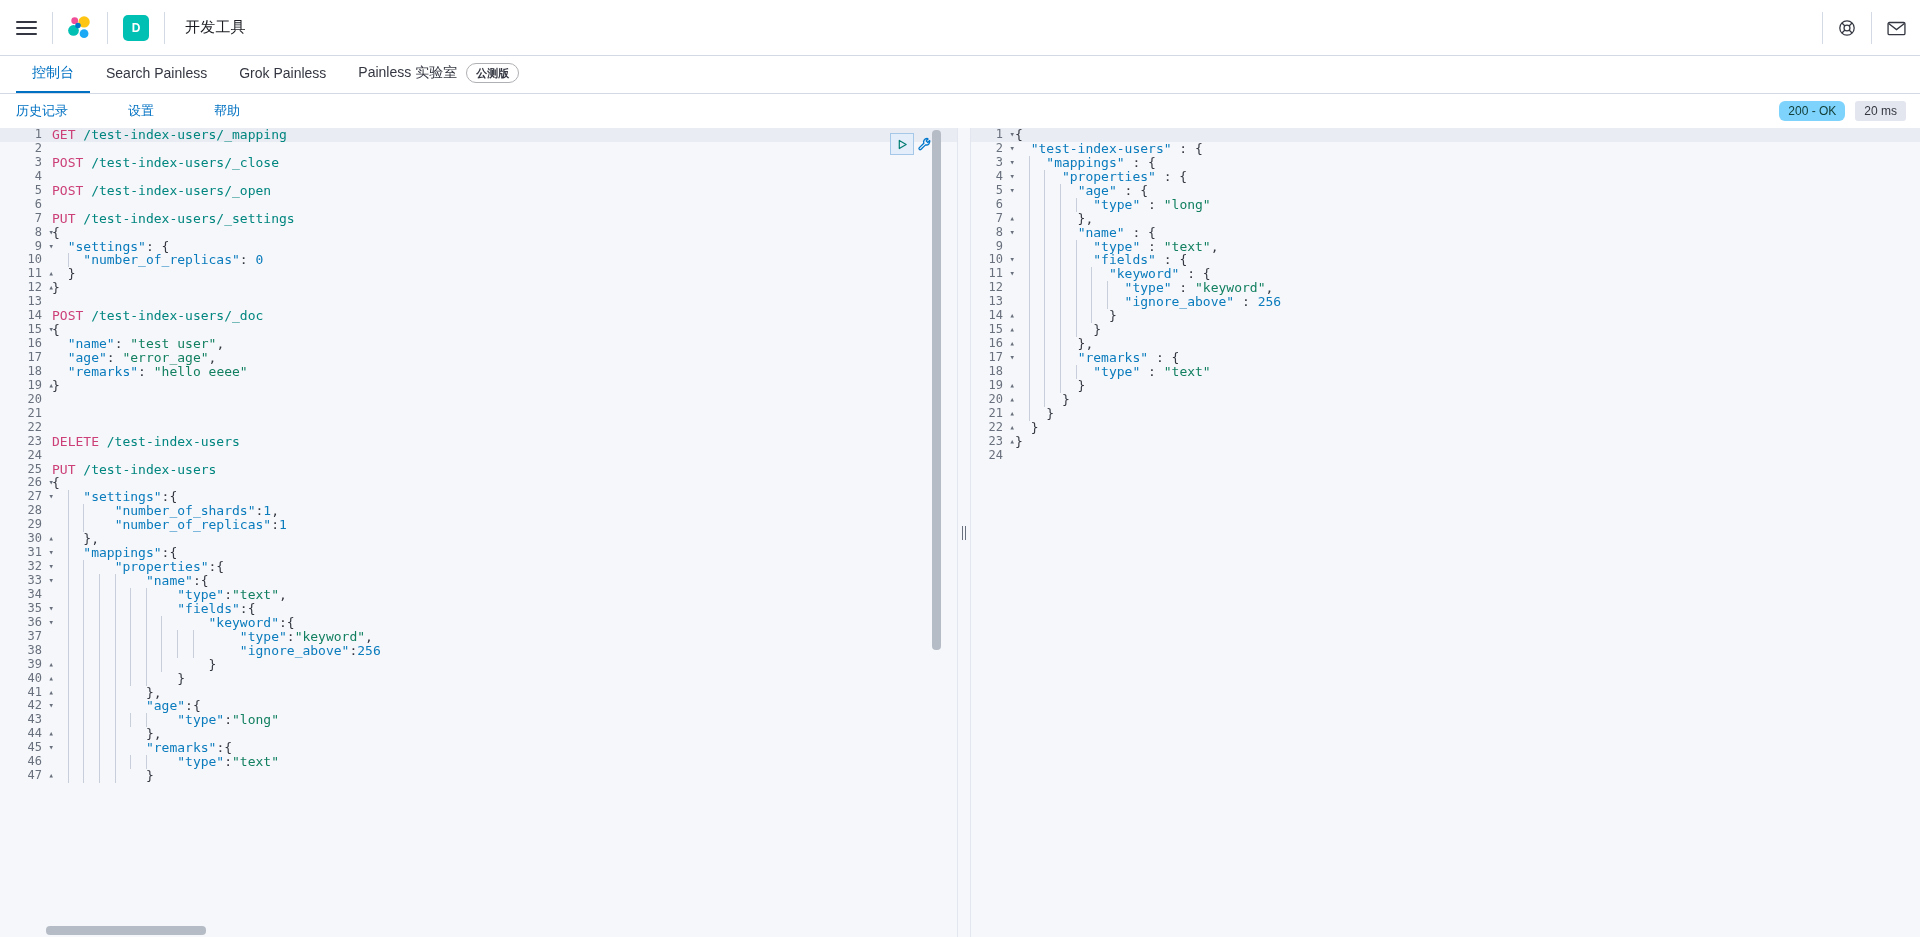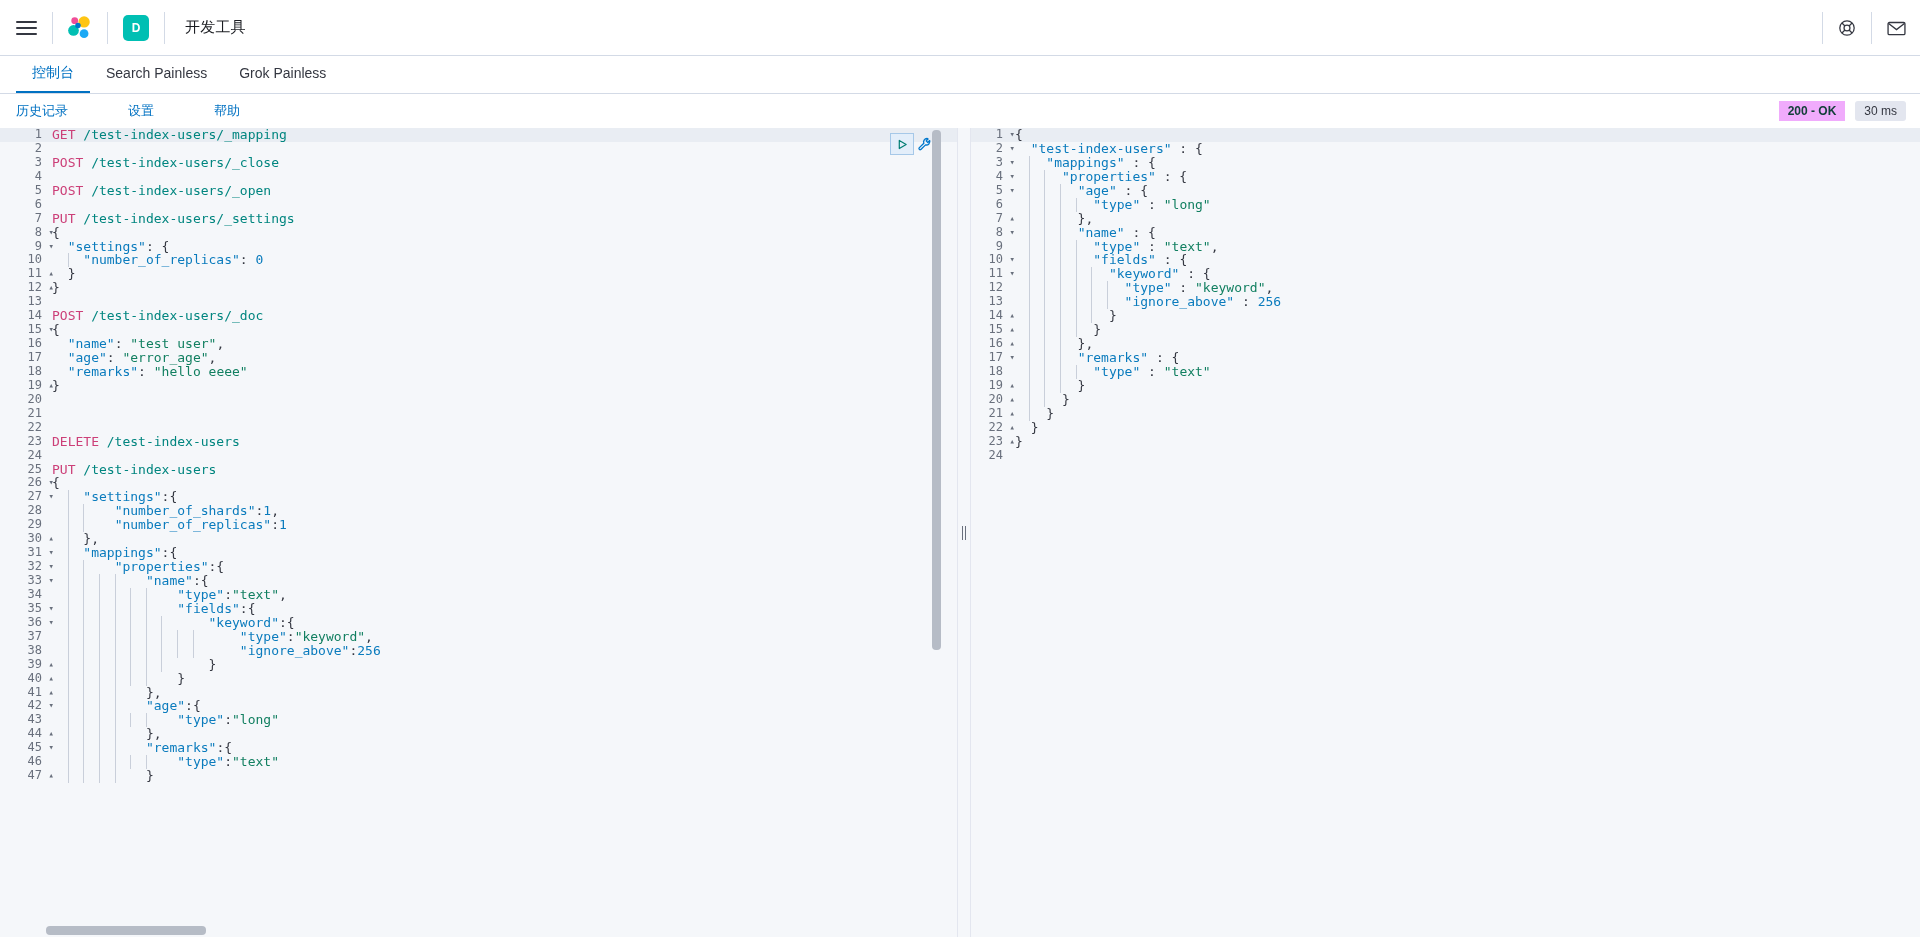--- a/index.html
+++ b/index.html
@@ -96,23 +96,23 @@
   }
   .sublink {
     font-size: 13px; color: #0071c2;
     margin-right: 20px; cursor: pointer;
   }
   .status-area {
     position: absolute; right: 14px; top: 0; height: 34px;
     display: flex; align-items: center; gap: 10px;
   }
   .badge-ok {
-    background: #f0abfc; color: #14403a;
-    font-size: 12px; padding: 3px 9px; border-radius: 0;
-    font-weight: 700; white-space: nowrap;
+    background: #7dd3fc; color: #14403a;
+    font-size: 12px; padding: 3px 9px; border-radius: 6px;
+    font-weight: 400; white-space: nowrap;
   }
   .badge-ms {
     background: #e3e6ef; color: #343741;
     font-size: 12px; padding: 3px 9px; border-radius: 3px;
     white-space: nowrap;
   }
 
   
   .console {
     height: calc(937px - 56px - 38px - 34px);
@@ -274,29 +274,33 @@
 <div class="tabbar">
   <div class="tab active">
     <span>控制台</span>
   </div>
   <div class="tab">
     <span>Search Painless</span>
   </div>
   <div class="tab">
     <span>Grok Painless</span>
   </div>
+  <div class="tab">
+    <span>Painless 实验室</span>
+    <span class="beta-badge">公测版</span>
+  </div>
 </div>
 
 <div class="subbar">
   <span class="sublink">历史记录</span>
   <span class="sublink">设置</span>
   <span class="sublink">帮助</span>
   <div class="status-area">
     <span class="badge-ok">200 - OK</span>
-    <span class="badge-ms">30 ms</span>
+    <span class="badge-ms">20 ms</span>
   </div>
 </div>
 
 <div class="console">
 
   <div class="pane pane-editor">
     <div class="code" id="editor-code"><div class="ln-row cur"><div class="gutter">1</div><div class="content"><span class="txt"><span class="m">GET </span><span class="u">/test-index-users/_mapping</span></span></div></div><div class="ln-row"><div class="gutter">2</div><div class="content"><span class="txt"></span></div></div><div class="ln-row"><div class="gutter">3</div><div class="content"><span class="txt"><span class="m">POST </span><span class="u">/test-index-users/_close</span></span></div></div><div class="ln-row"><div class="gutter">4</div><div class="content"><span class="txt"></span></div></div><div class="ln-row"><div class="gutter">5</div><div class="content"><span class="txt"><span class="m">POST </span><span class="u">/test-index-users/_open</span></span></div></div><div class="ln-row"><div class="gutter">6</div><div class="content"><span class="txt"></span></div></div><div class="ln-row"><div class="gutter">7</div><div class="content"><span class="txt"><span class="m">PUT </span><span class="u">/test-index-users/_settings</span></span></div></div><div class="ln-row"><div class="gutter">8<span class="fold">▾</span></div><div class="content"><span class="txt"><span class="p">{</span></span></div></div><div class="ln-row"><div class="gutter">9<span class="fold">▾</span></div><div class="content"><span class="txt"><span class="p">  </span><span class="k">"settings"</span><span class="p">: {</span></span></div></div><div class="ln-row"><div class="gutter">10</div><div class="content"><span class="guides"><i style="left: 15.64px;"></i></span><span class="txt"><span class="p">    </span><span class="k">"number_of_replicas"</span><span class="p">: </span><span class="n">0</span></span></div></div><div class="ln-row"><div class="gutter">11<span class="fold">▴</span></div><div class="content"><span class="txt"><span class="p">  }</span></span></div></div><div class="ln-row"><div class="gutter">12<span class="fold">▴</span></div><div class="content"><span class="txt"><span class="p">}</span></span></div></div><div class="ln-row"><div class="gutter">13</div><div class="content"><span class="txt"></span></div></div><div class="ln-row"><div class="gutter">14</div><div class="content"><span class="txt"><span class="m">POST </span><span class="u">/test-index-users/_doc</span></span></div></div><div class="ln-row"><div class="gutter">15<span class="fold">▾</span></div><div class="content"><span class="txt"><span class="p">{</span></span></div></div><div class="ln-row"><div class="gutter">16</div><div class="content"><span class="txt"><span class="p">  </span><span class="k">"name"</span><span class="p">: </span><span class="s">"test user"</span><span class="p">,</span></span></div></div><div class="ln-row"><div class="gutter">17</div><div class="content"><span class="txt"><span class="p">  </span><span class="k">"age"</span><span class="p">: </span><span class="s">"error_age"</span><span class="p">,</span></span></div></div><div class="ln-row"><div class="gutter">18</div><div class="content"><span class="txt"><span class="p">  </span><span class="k">"remarks"</span><span class="p">: </span><span class="s">"hello eeee"</span></span></div></div><div class="ln-row"><div class="gutter">19<span class="fold">▴</span></div><div class="content"><span class="txt"><span class="p">}</span></span></div></div><div class="ln-row"><div class="gutter">20</div><div class="content"><span class="txt"></span></div></div><div class="ln-row"><div class="gutter">21</div><div class="content"><span class="txt"></span></div></div><div class="ln-row"><div class="gutter">22</div><div class="content"><span class="txt"></span></div></div><div class="ln-row"><div class="gutter">23</div><div class="content"><span class="txt"><span class="m">DELETE </span><span class="u">/test-index-users</span></span></div></div><div class="ln-row"><div class="gutter">24</div><div class="content"><span class="txt"></span></div></div><div class="ln-row"><div class="gutter">25</div><div class="content"><span class="txt"><span class="m">PUT </span><span class="u">/test-index-users</span></span></div></div><div class="ln-row"><div class="gutter">26<span class="fold">▾</span></div><div class="content"><span class="txt"><span class="p">{</span></span></div></div><div class="ln-row"><div class="gutter">27<span class="fold">▾</span></div><div class="content"><span class="guides"><i style="left: 15.64px;"></i></span><span class="txt"><span class="p">    </span><span class="k">"settings"</span><span class="p">:{</span></span></div></div><div class="ln-row"><div class="gutter">28</div><div class="content"><span class="guides"><i style="left: 15.64px;"></i><i style="left: 31.28px;"></i></span><span class="txt"><span class="p">        </span><span class="k">"number_of_shards"</span><span class="p">:</span><span class="n">1</span><span class="p">,</span></span></div></div><div class="ln-row"><div class="gutter">29</div><div class="content"><span class="guides"><i style="left: 15.64px;"></i><i style="left: 31.28px;"></i></span><span class="txt"><span class="p">        </span><span class="k">"number_of_replicas"</span><span class="p">:</span><span class="n">1</span></span></div></div><div class="ln-row"><div class="gutter">30<span class="fold">▴</span></div><div class="content"><span class="guides"><i style="left: 15.64px;"></i></span><span class="txt"><span class="p">    },</span></span></div></div><div class="ln-row"><div class="gutter">31<span class="fold">▾</span></div><div class="content"><span class="guides"><i style="left: 15.64px;"></i></span><span class="txt"><span class="p">    </span><span class="k">"mappings"</span><span class="p">:{</span></span></div></div><div class="ln-row"><div class="gutter">32<span class="fold">▾</span></div><div class="content"><span class="guides"><i style="left: 15.64px;"></i><i style="left: 31.28px;"></i></span><span class="txt"><span class="p">        </span><span class="k">"properties"</span><span class="p">:{</span></span></div></div><div class="ln-row"><div class="gutter">33<span class="fold">▾</span></div><div class="content"><span class="guides"><i style="left: 15.64px;"></i><i style="left: 31.28px;"></i><i style="left: 46.92px;"></i><i style="left: 62.56px;"></i></span><span class="txt"><span class="p">            </span><span class="k">"name"</span><span class="p">:{</span></span></div></div><div class="ln-row"><div class="gutter">34</div><div class="content"><span class="guides"><i style="left: 15.64px;"></i><i style="left: 31.28px;"></i><i style="left: 46.92px;"></i><i style="left: 62.56px;"></i><i style="left: 78.2px;"></i><i style="left: 93.84px;"></i></span><span class="txt"><span class="p">                </span><span class="k">"type"</span><span class="p">:</span><span class="s">"text"</span><span class="p">,</span></span></div></div><div class="ln-row"><div class="gutter">35<span class="fold">▾</span></div><div class="content"><span class="guides"><i style="left: 15.64px;"></i><i style="left: 31.28px;"></i><i style="left: 46.92px;"></i><i style="left: 62.56px;"></i><i style="left: 78.2px;"></i><i style="left: 93.84px;"></i></span><span class="txt"><span class="p">                </span><span class="k">"fields"</span><span class="p">:{</span></span></div></div><div class="ln-row"><div class="gutter">36<span class="fold">▾</span></div><div class="content"><span class="guides"><i style="left: 15.64px;"></i><i style="left: 31.28px;"></i><i style="left: 46.92px;"></i><i style="left: 62.56px;"></i><i style="left: 78.2px;"></i><i style="left: 93.84px;"></i><i style="left: 109.48px;"></i></span><span class="txt"><span class="p">                    </span><span class="k">"keyword"</span><span class="p">:{</span></span></div></div><div class="ln-row"><div class="gutter">37</div><div class="content"><span class="guides"><i style="left: 15.64px;"></i><i style="left: 31.28px;"></i><i style="left: 46.92px;"></i><i style="left: 62.56px;"></i><i style="left: 78.2px;"></i><i style="left: 93.84px;"></i><i style="left: 109.48px;"></i><i style="left: 125.12px;"></i><i style="left: 140.76px;"></i></span><span class="txt"><span class="p">                        </span><span class="k">"type"</span><span class="p">:</span><span class="s">"keyword"</span><span class="p">,</span></span></div></div><div class="ln-row"><div class="gutter">38</div><div class="content"><span class="guides"><i style="left: 15.64px;"></i><i style="left: 31.28px;"></i><i style="left: 46.92px;"></i><i style="left: 62.56px;"></i><i style="left: 78.2px;"></i><i style="left: 93.84px;"></i><i style="left: 109.48px;"></i><i style="left: 125.12px;"></i><i style="left: 140.76px;"></i></span><span class="txt"><span class="p">                        </span><span class="k">"ignore_above"</span><span class="p">:</span><span class="n">256</span></span></div></div><div class="ln-row"><div class="gutter">39<span class="fold">▴</span></div><div class="content"><span class="guides"><i style="left: 15.64px;"></i><i style="left: 31.28px;"></i><i style="left: 46.92px;"></i><i style="left: 62.56px;"></i><i style="left: 78.2px;"></i><i style="left: 93.84px;"></i><i style="left: 109.48px;"></i></span><span class="txt"><span class="p">                    }</span></span></div></div><div class="ln-row"><div class="gutter">40<span class="fold">▴</span></div><div class="content"><span class="guides"><i style="left: 15.64px;"></i><i style="left: 31.28px;"></i><i style="left: 46.92px;"></i><i style="left: 62.56px;"></i><i style="left: 78.2px;"></i><i style="left: 93.84px;"></i></span><span class="txt"><span class="p">                }</span></span></div></div><div class="ln-row"><div class="gutter">41<span class="fold">▴</span></div><div class="content"><span class="guides"><i style="left: 15.64px;"></i><i style="left: 31.28px;"></i><i style="left: 46.92px;"></i><i style="left: 62.56px;"></i></span><span class="txt"><span class="p">            },</span></span></div></div><div class="ln-row"><div class="gutter">42<span class="fold">▾</span></div><div class="content"><span class="guides"><i style="left: 15.64px;"></i><i style="left: 31.28px;"></i><i style="left: 46.92px;"></i><i style="left: 62.56px;"></i></span><span class="txt"><span class="p">            </span><span class="k">"age"</span><span class="p">:{</span></span></div></div><div class="ln-row"><div class="gutter">43</div><div class="content"><span class="guides"><i style="left: 15.64px;"></i><i style="left: 31.28px;"></i><i style="left: 46.92px;"></i><i style="left: 62.56px;"></i><i style="left: 78.2px;"></i><i style="left: 93.84px;"></i></span><span class="txt"><span class="p">                </span><span class="k">"type"</span><span class="p">:</span><span class="s">"long"</span></span></div></div><div class="ln-row"><div class="gutter">44<span class="fold">▴</span></div><div class="content"><span class="guides"><i style="left: 15.64px;"></i><i style="left: 31.28px;"></i><i style="left: 46.92px;"></i><i style="left: 62.56px;"></i></span><span class="txt"><span class="p">            },</span></span></div></div><div class="ln-row"><div class="gutter">45<span class="fold">▾</span></div><div class="content"><span class="guides"><i style="left: 15.64px;"></i><i style="left: 31.28px;"></i><i style="left: 46.92px;"></i><i style="left: 62.56px;"></i></span><span class="txt"><span class="p">            </span><span class="k">"remarks"</span><span class="p">:{</span></span></div></div><div class="ln-row"><div class="gutter">46</div><div class="content"><span class="guides"><i style="left: 15.64px;"></i><i style="left: 31.28px;"></i><i style="left: 46.92px;"></i><i style="left: 62.56px;"></i><i style="left: 78.2px;"></i><i style="left: 93.84px;"></i></span><span class="txt"><span class="p">                </span><span class="k">"type"</span><span class="p">:</span><span class="s">"text"</span></span></div></div><div class="ln-row"><div class="gutter">47<span class="fold">▴</span></div><div class="content"><span class="guides"><i style="left: 15.64px;"></i><i style="left: 31.28px;"></i><i style="left: 46.92px;"></i><i style="left: 62.56px;"></i></span><span class="txt"><span class="p">            }</span></span></div></div></div>
 
     <div class="actions">
       <div class="play-box">

